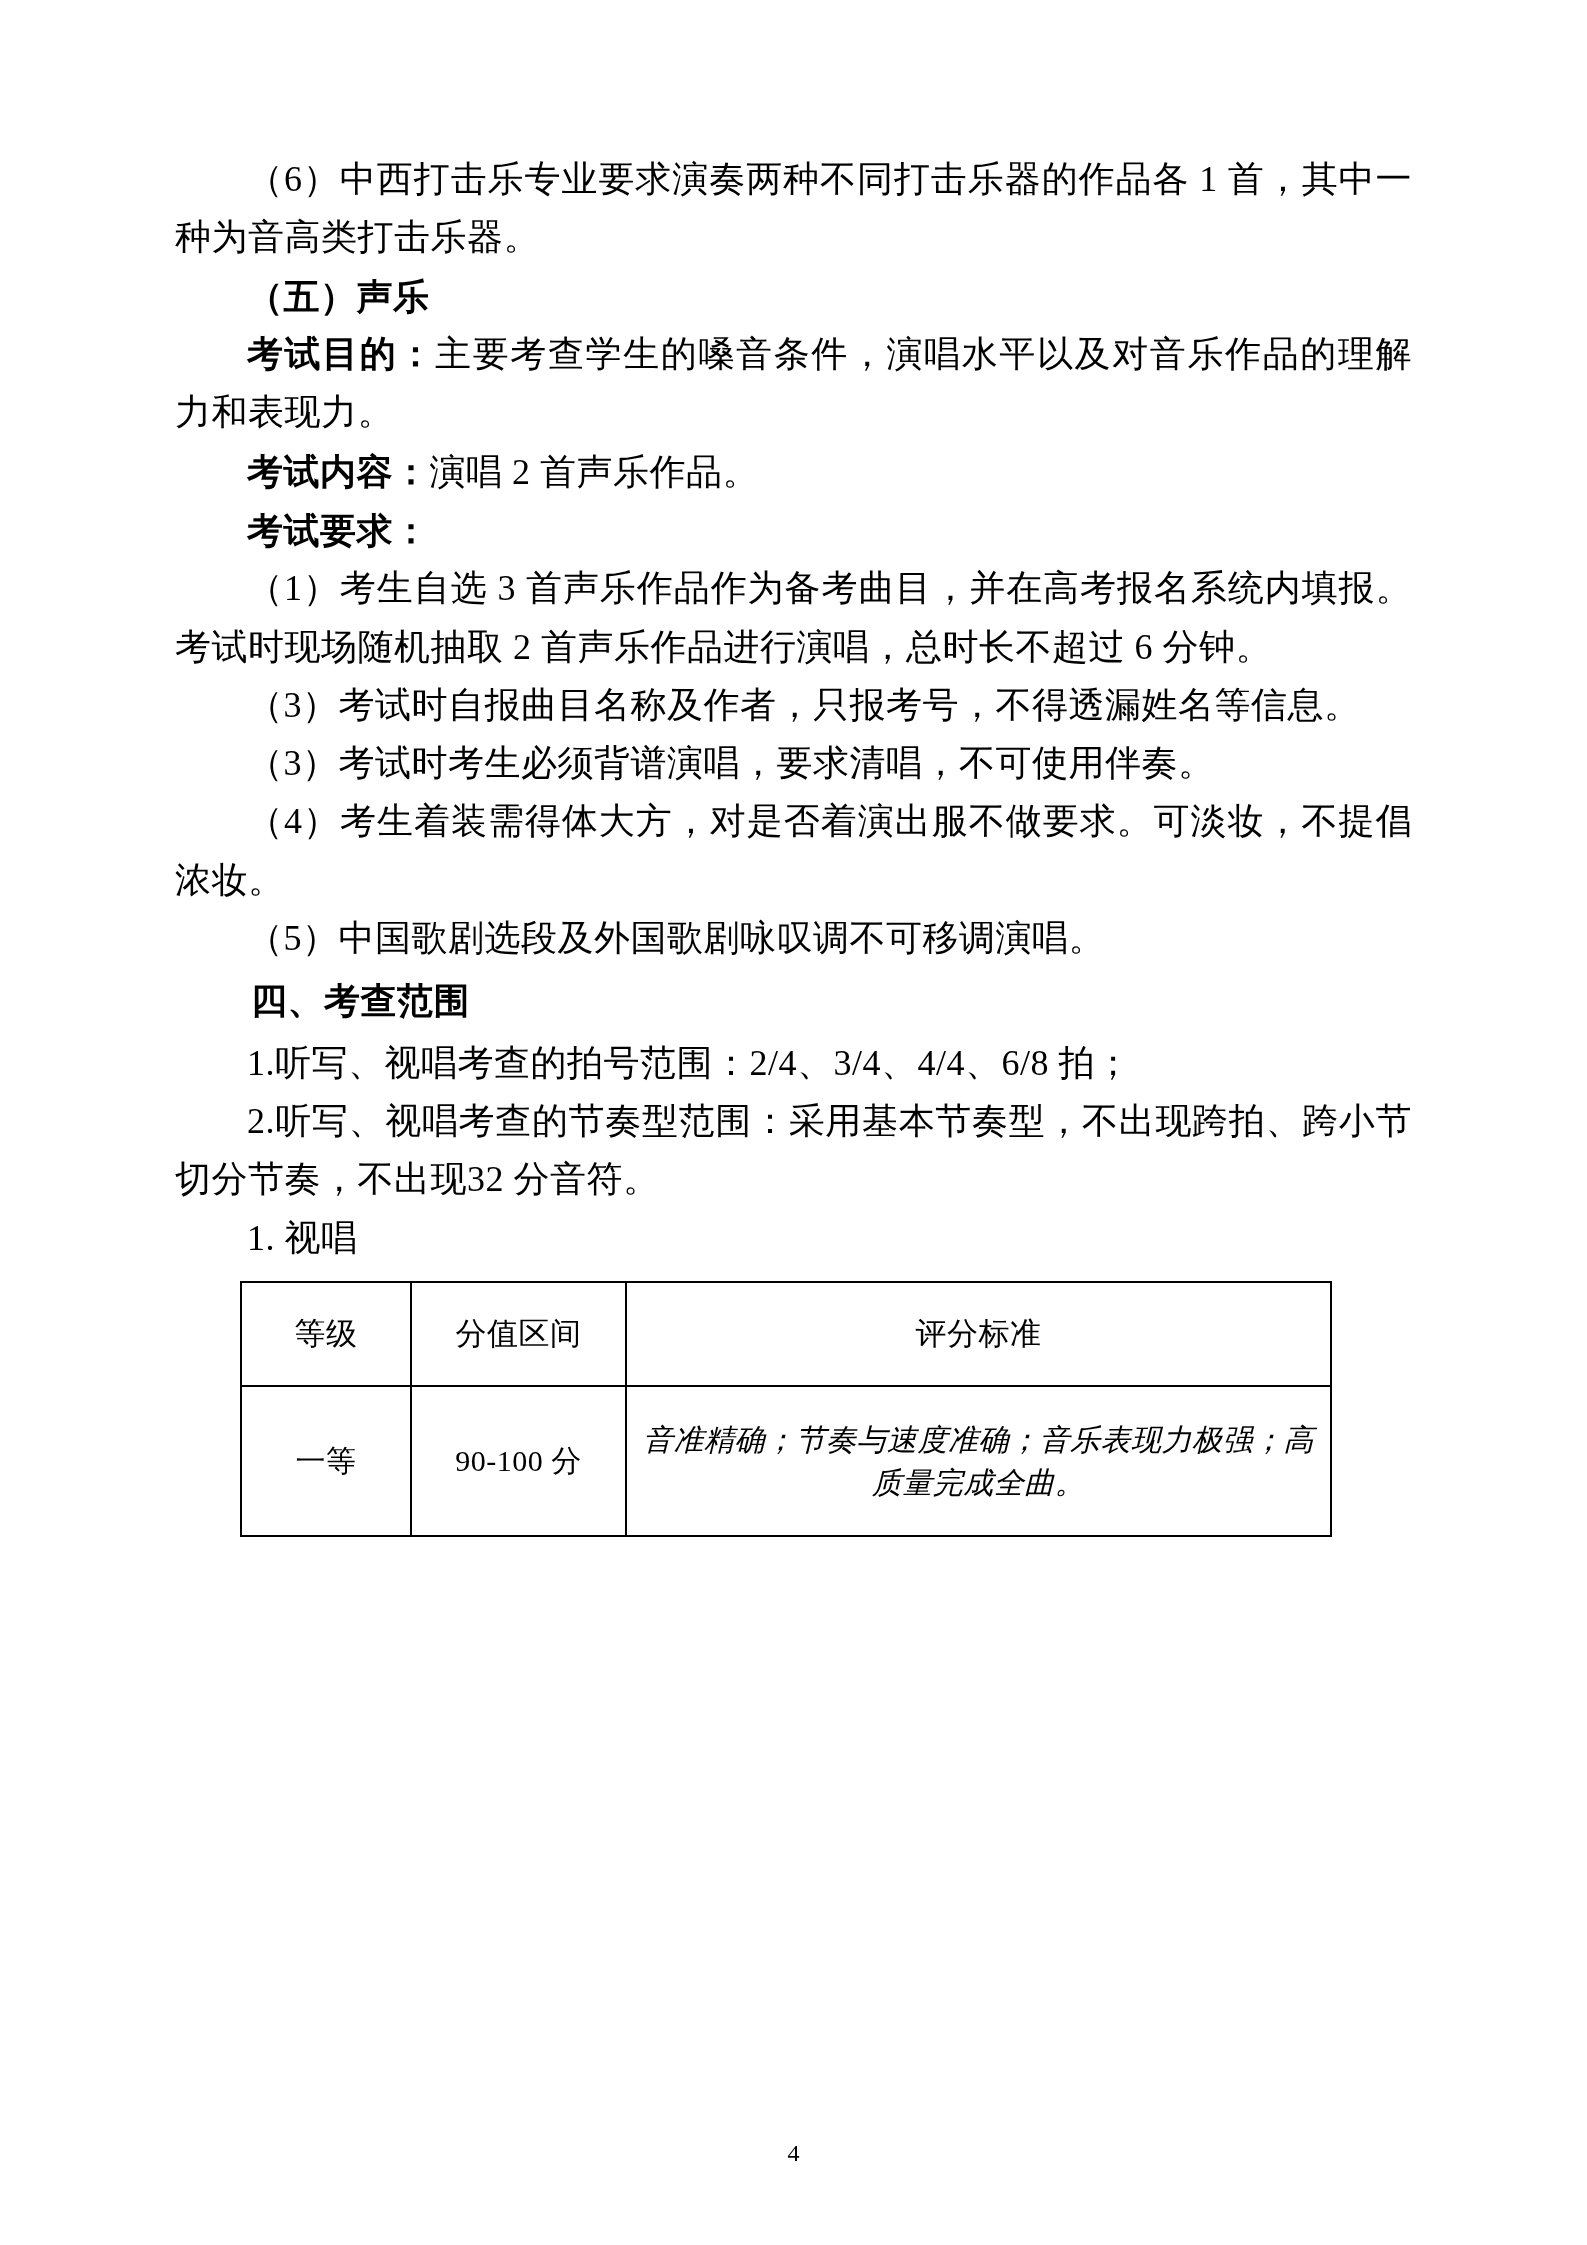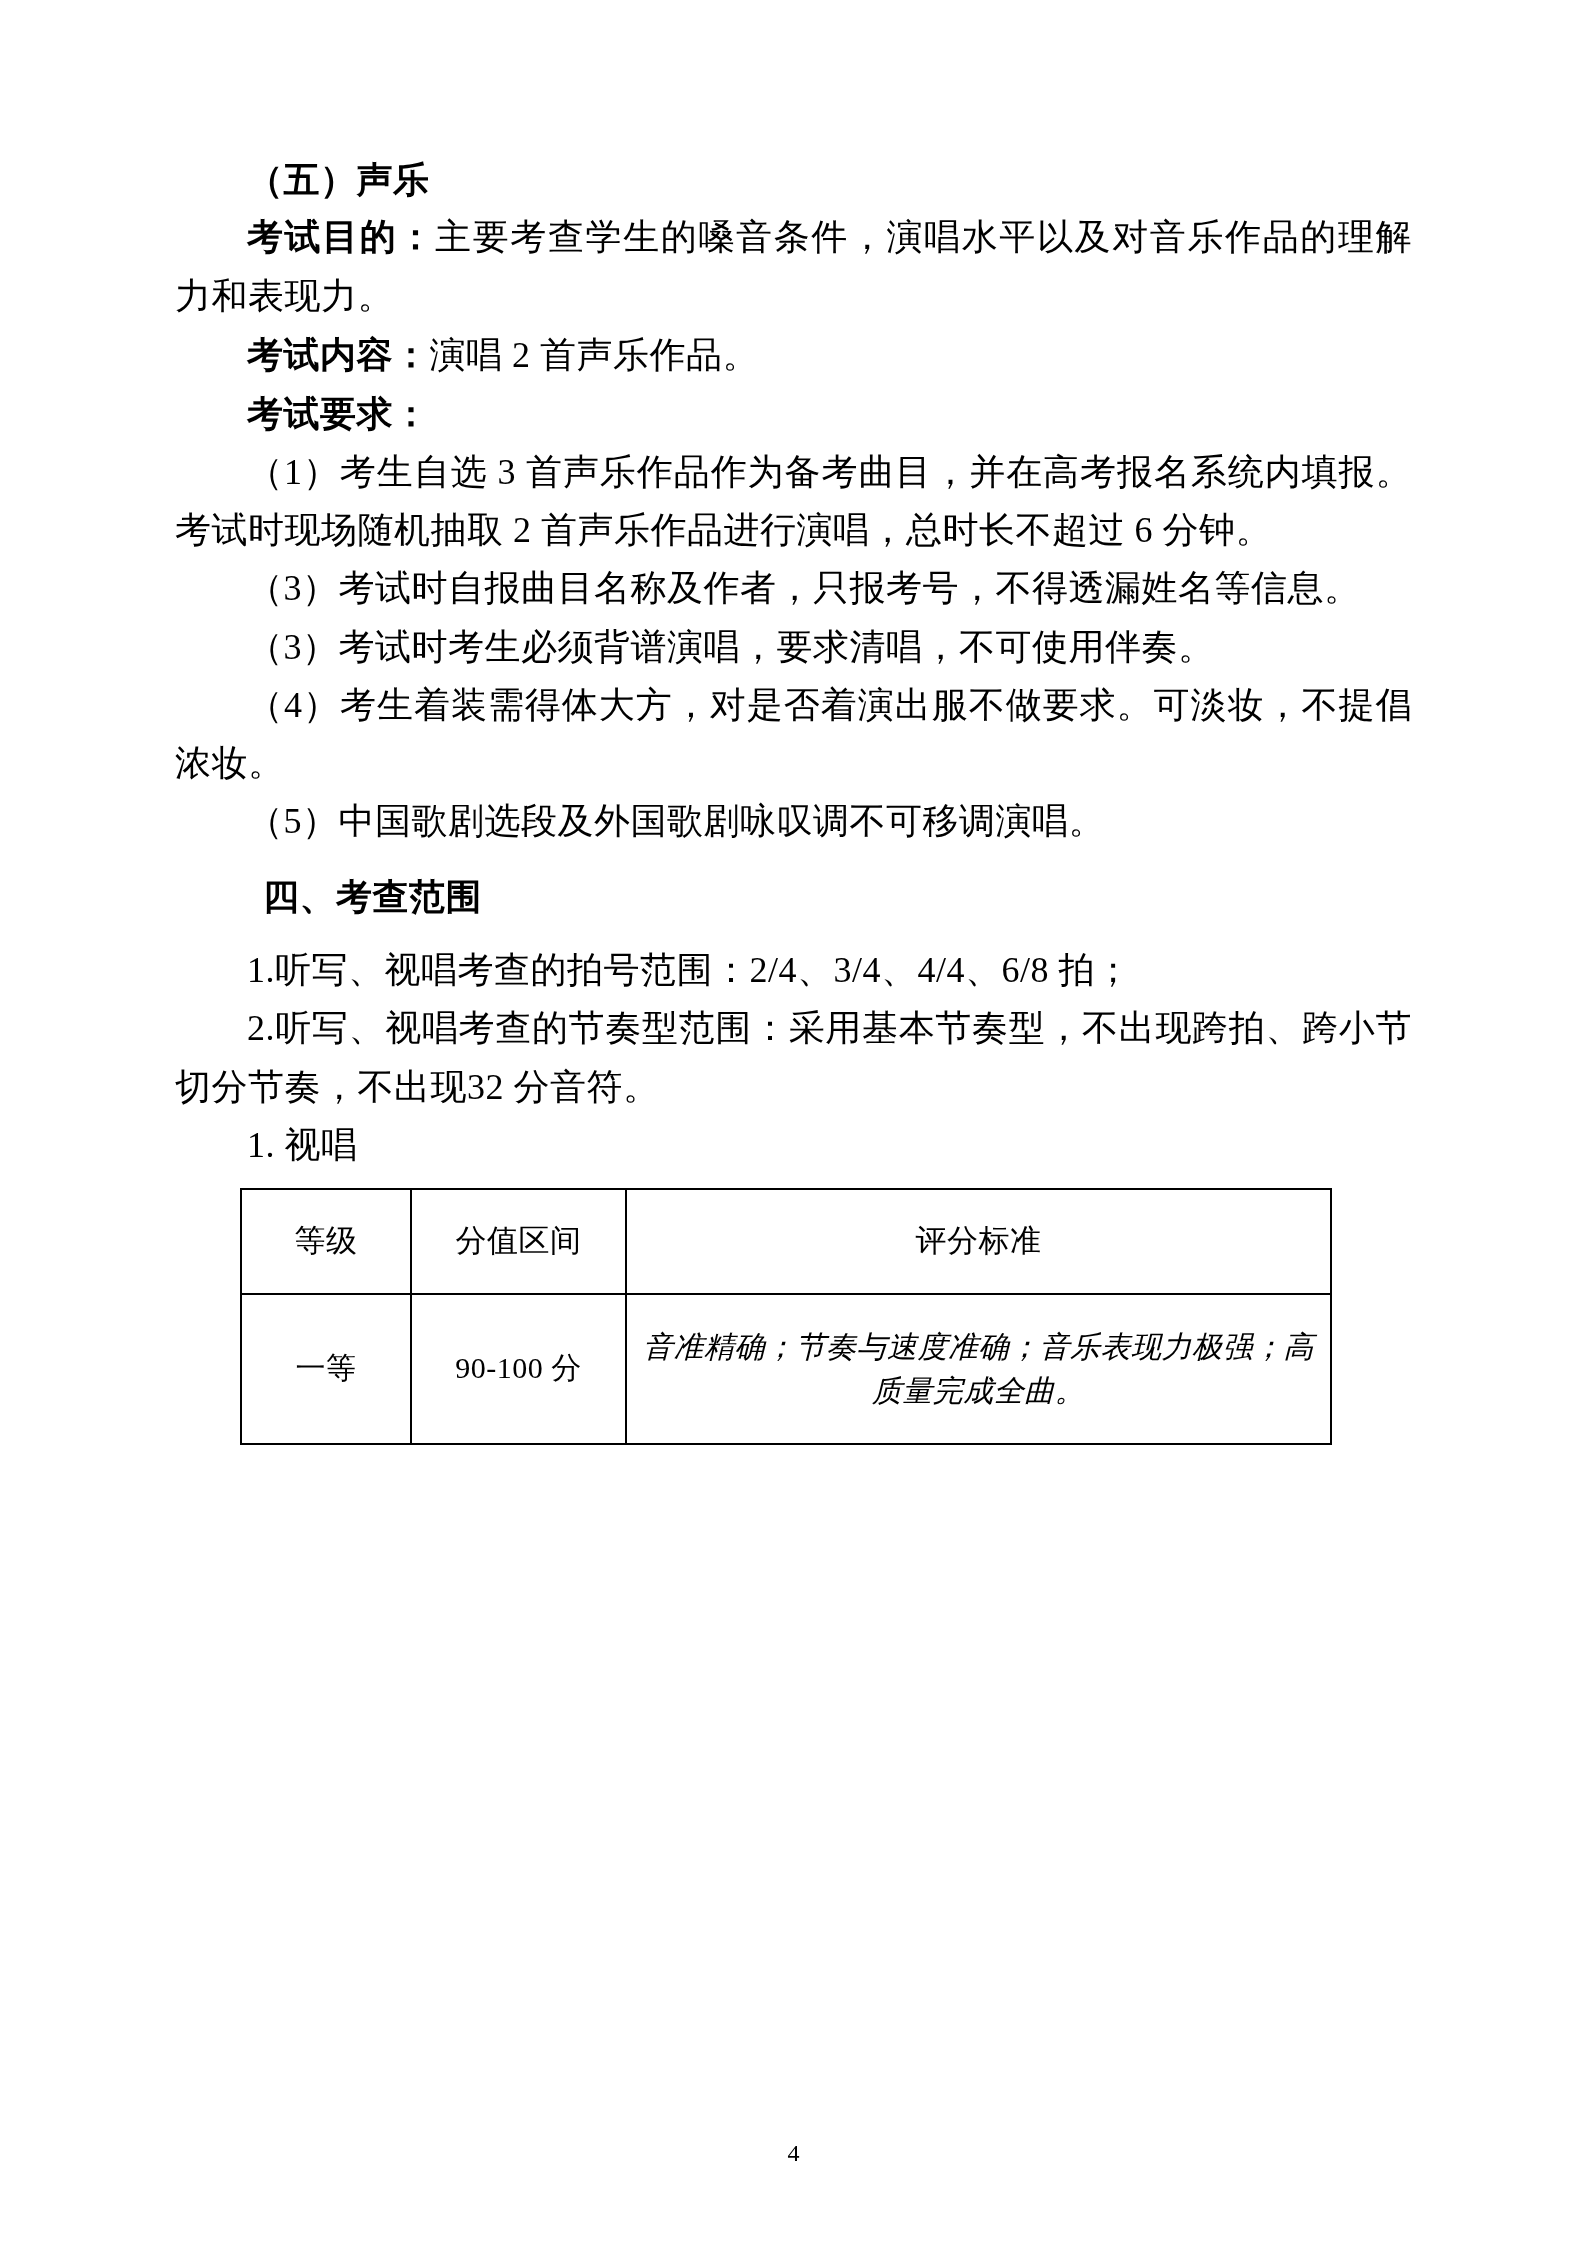--- a/index.html
+++ b/index.html
@@ -39,21 +39,21 @@
     text-indent: 2em;
     font-weight: bold;
     font-family: "DejaVu Serif", "Liberation Serif", serif;
   }
   .heading-sub {
     margin: 0;
     text-indent: 2em;
     font-weight: bold;
   }
   .sec-title {
-    margin: 16px;
+    margin: 4px;
     text-indent: 2em;
     font-weight: bold;
     font-family: "DejaVu Serif", "Liberation Serif", serif;
   }
   .small-heading {
     margin: 0;
     text-indent: 2em;
   }
   table.score-table {
     border-collapse: collapse;
@@ -96,20 +96,21 @@
     font-size: 24px;
     font-family: "Liberation Serif", "DejaVu Serif", serif;
   }
 </style>
 </head>
 <body>
 
 <div class="page">
   <div class="body-text">
 
+    <p class="p">（6）中西打击乐专业要求演奏两种不同打击乐器的作品各 1 首，其中一种为音高类打击乐器。</p>
 
     <p class="heading-bold">（五）声乐</p>
 
     <p class="p"><span style="font-weight:bold;font-family:Liberation Sans, sans-serif;">考试目的：</span><span>主要考查学生的嗓音条件，演唱水平以及对音乐作品的理解力和表现力。</span></p>
 
     <p class="p"><span style="font-weight:bold;font-family:'DejaVu Serif','Liberation Serif',serif;">考试内容：</span><span>演唱 2 首声乐作品。</span></p>
 
     <p class="heading-sub" style="font-family:'DejaVu Serif','Liberation Serif',serif;">考试要求：</p>
 
     <p class="p">（1）考生自选 3 首声乐作品作为备考曲目，并在高考报名系统内填报。考试时现场随机抽取 2 首声乐作品进行演唱，总时长不超过 6 分钟。</p>

